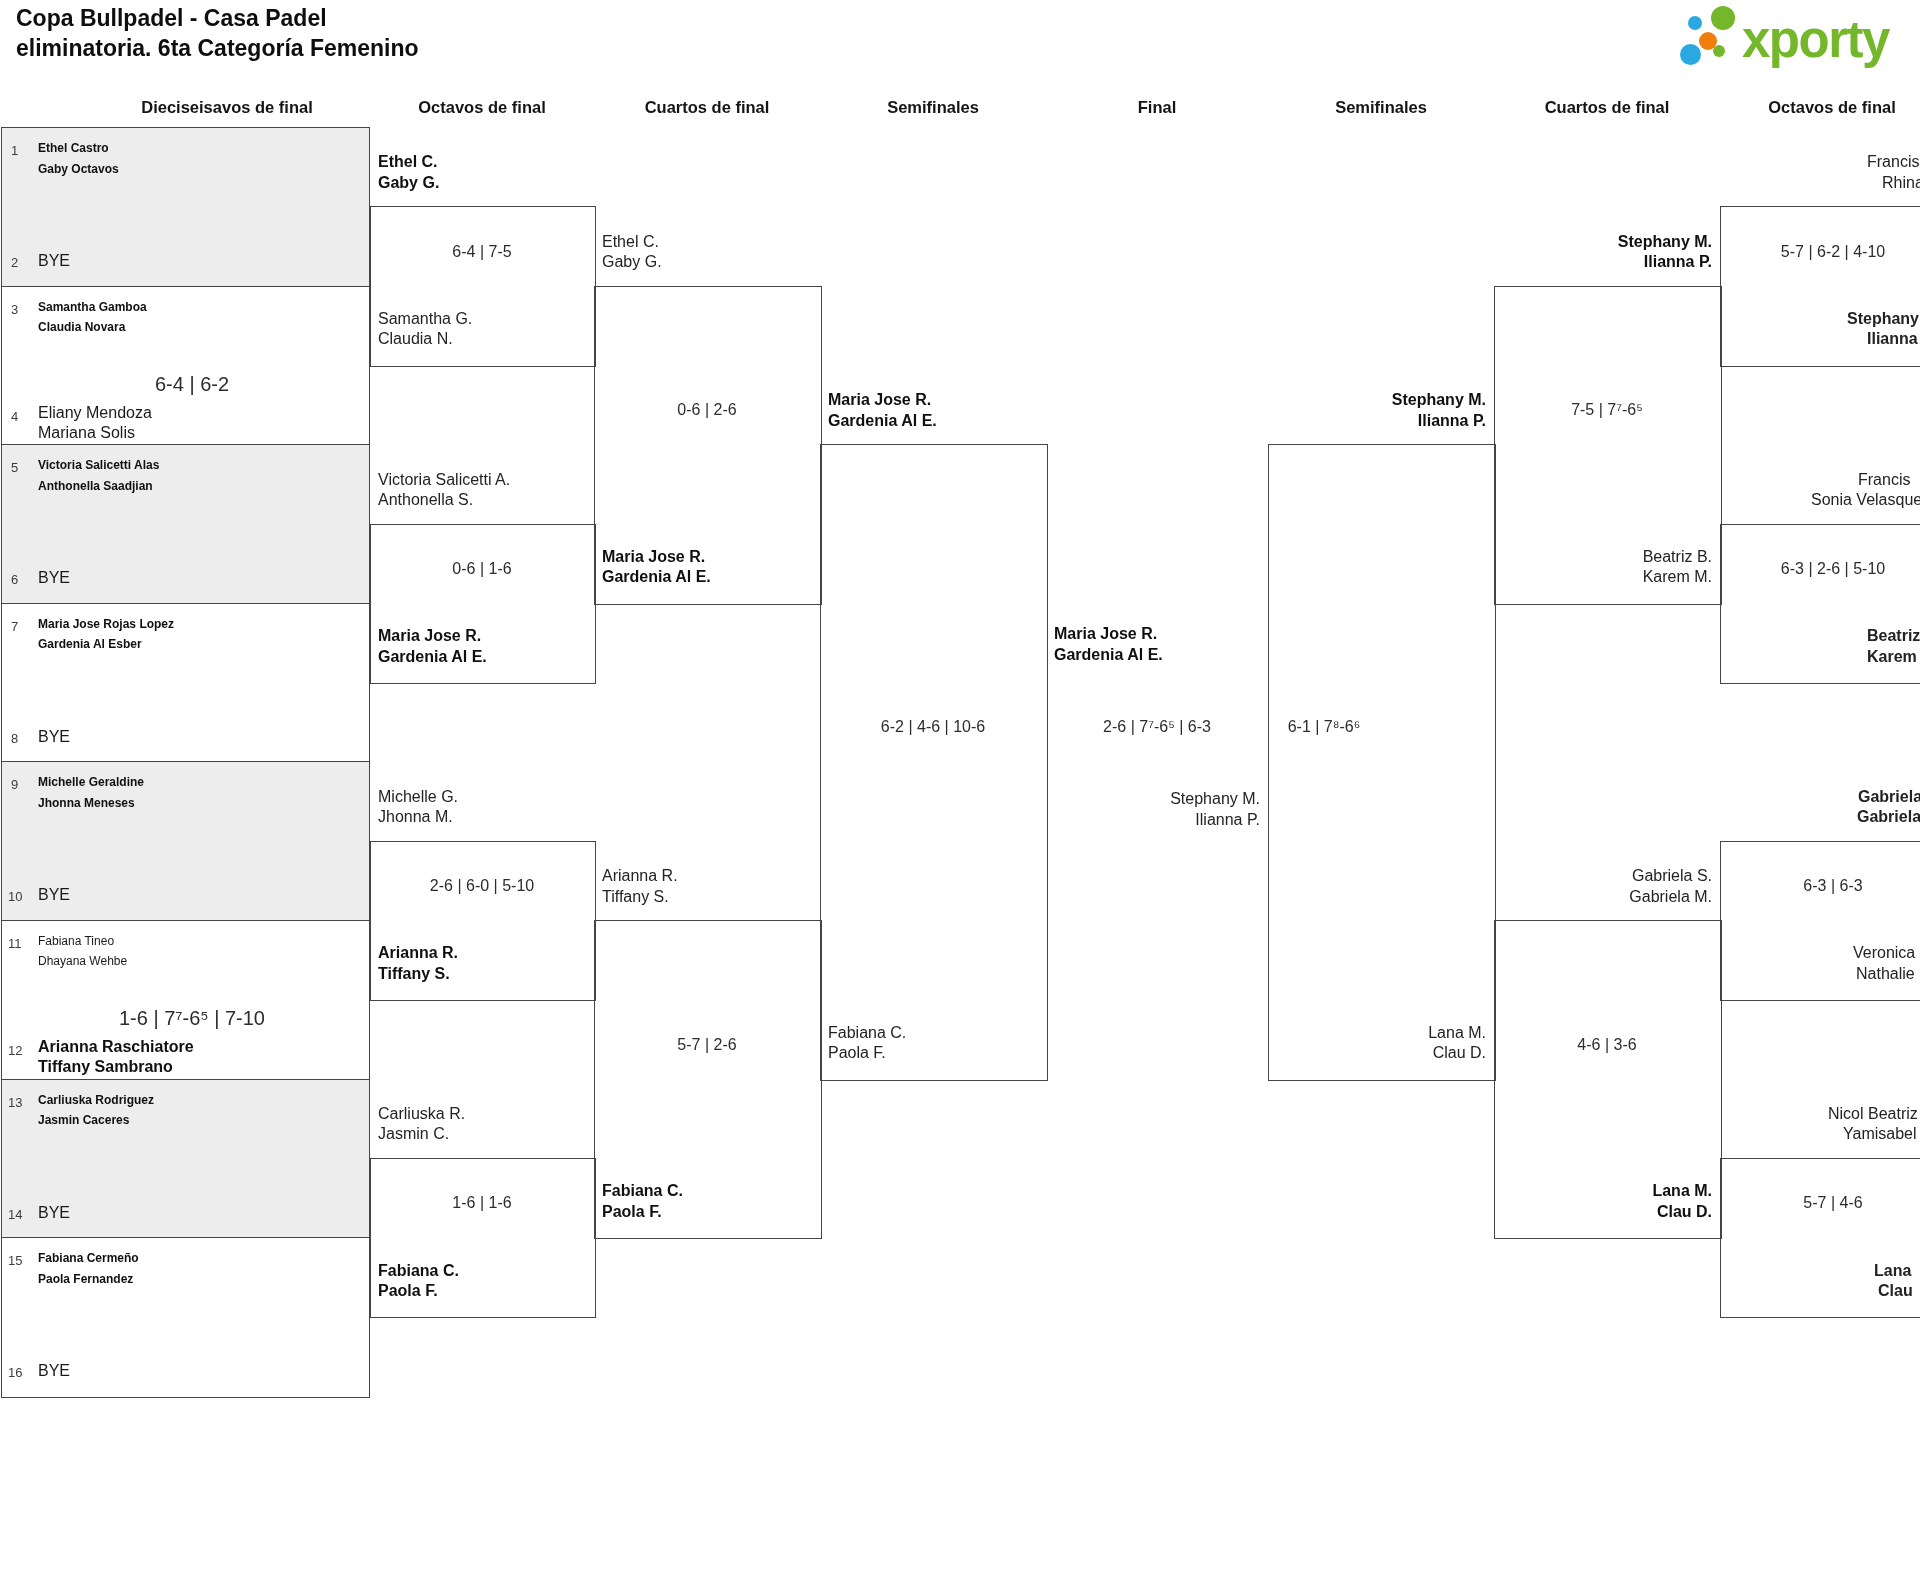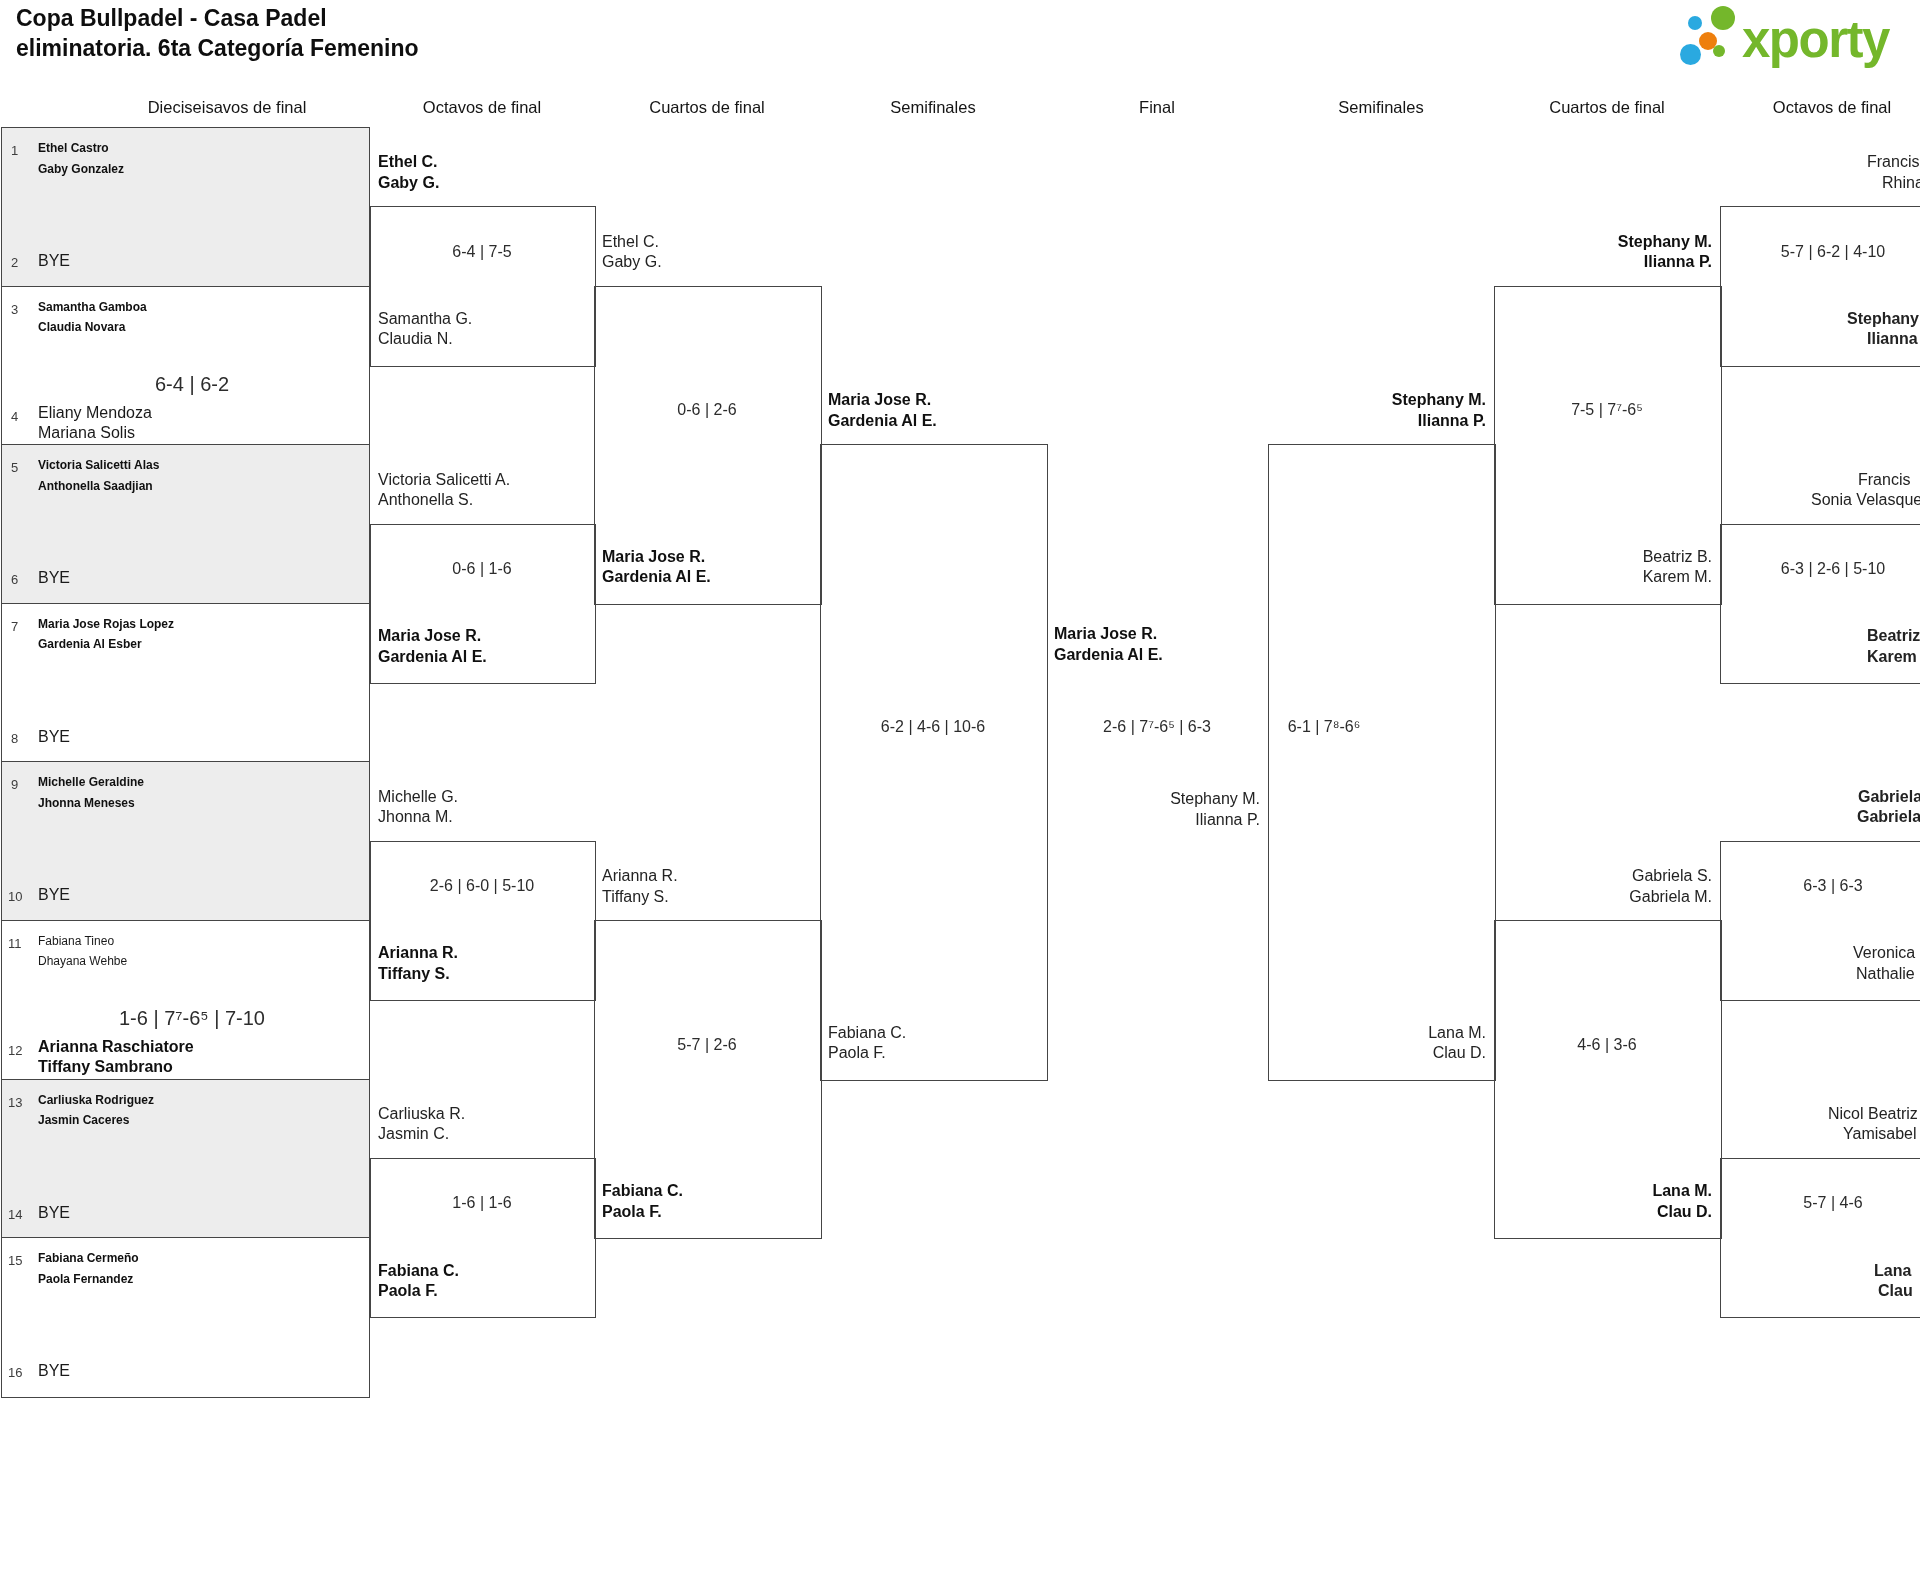--- a/index.html
+++ b/index.html
@@ -1,19 +1,19 @@
 <!DOCTYPE html>
 <html><head>
 <meta charset="utf-8">
 <style>
   html,body{margin:0;padding:0;background:#ffffff;}
   .page{position:relative;width:1920px;height:1572px;background:#fff;overflow:hidden;
         font-family:"Liberation Sans",sans-serif;color:#1a1a1a;}
   .ttl{position:absolute;left:16px;font-size:23px;font-weight:700;color:#0e0e0e;white-space:nowrap;}
-  .hdr{position:absolute;top:98px;font-size:16.5px;font-weight:400;color:#151515;
+  .hdr{position:absolute;top:98px;font-size:16.5px;font-weight:700;color:#151515;
        white-space:nowrap;transform:translateX(-50%);}
   .bx{position:absolute;border:1px solid #454545;}
   .lbl{position:absolute;font-size:16px;line-height:20.5px;white-space:nowrap;color:#232323;}
   .lbl.r{text-align:right;}
   .b{font-weight:700;color:#101010;}
   .sc{position:absolute;font-size:16px;color:#2c2c2c;white-space:nowrap;transform:translateX(-50%);}
   .frag{position:absolute;font-size:16px;line-height:20.5px;color:#232323;white-space:nowrap;}
   .num{position:absolute;font-size:13px;color:#3d3d3d;}
   .r32{position:absolute;left:1px;top:127px;width:369px;border:1px solid #454545;box-sizing:border-box;}
   .cell{position:relative;height:158.6px;box-sizing:border-box;}
@@ -51,21 +51,21 @@
   <div class="hdr" style="left:1157px">Final</div>
   <div class="hdr" style="left:1381px">Semifinales</div>
   <div class="hdr" style="left:1607px">Cuartos de final</div>
   <div class="hdr" style="left:1832px">Octavos de final</div>
 
   <div class="r32">
     <div class="cell sep sh">
       <span class="num" style="left:9px;top:15px">1</span>
       <div class="nm1 b">
         <div>Ethel Castro</div>
-        <div>Gaby Gonzalez</div>
+        <div>Gaby Octavos</div>
       </div>
       <span class="num" style="left:9px;top:127px">2</span>
       <div class="bye">BYE</div>
     </div>
     <div class="cell sep">
       <span class="num" style="left:9px;top:15px">3</span>
       <div class="nm1 b">
         <div>Samantha Gamboa</div>
         <div>Claudia Novara</div>
       </div>

